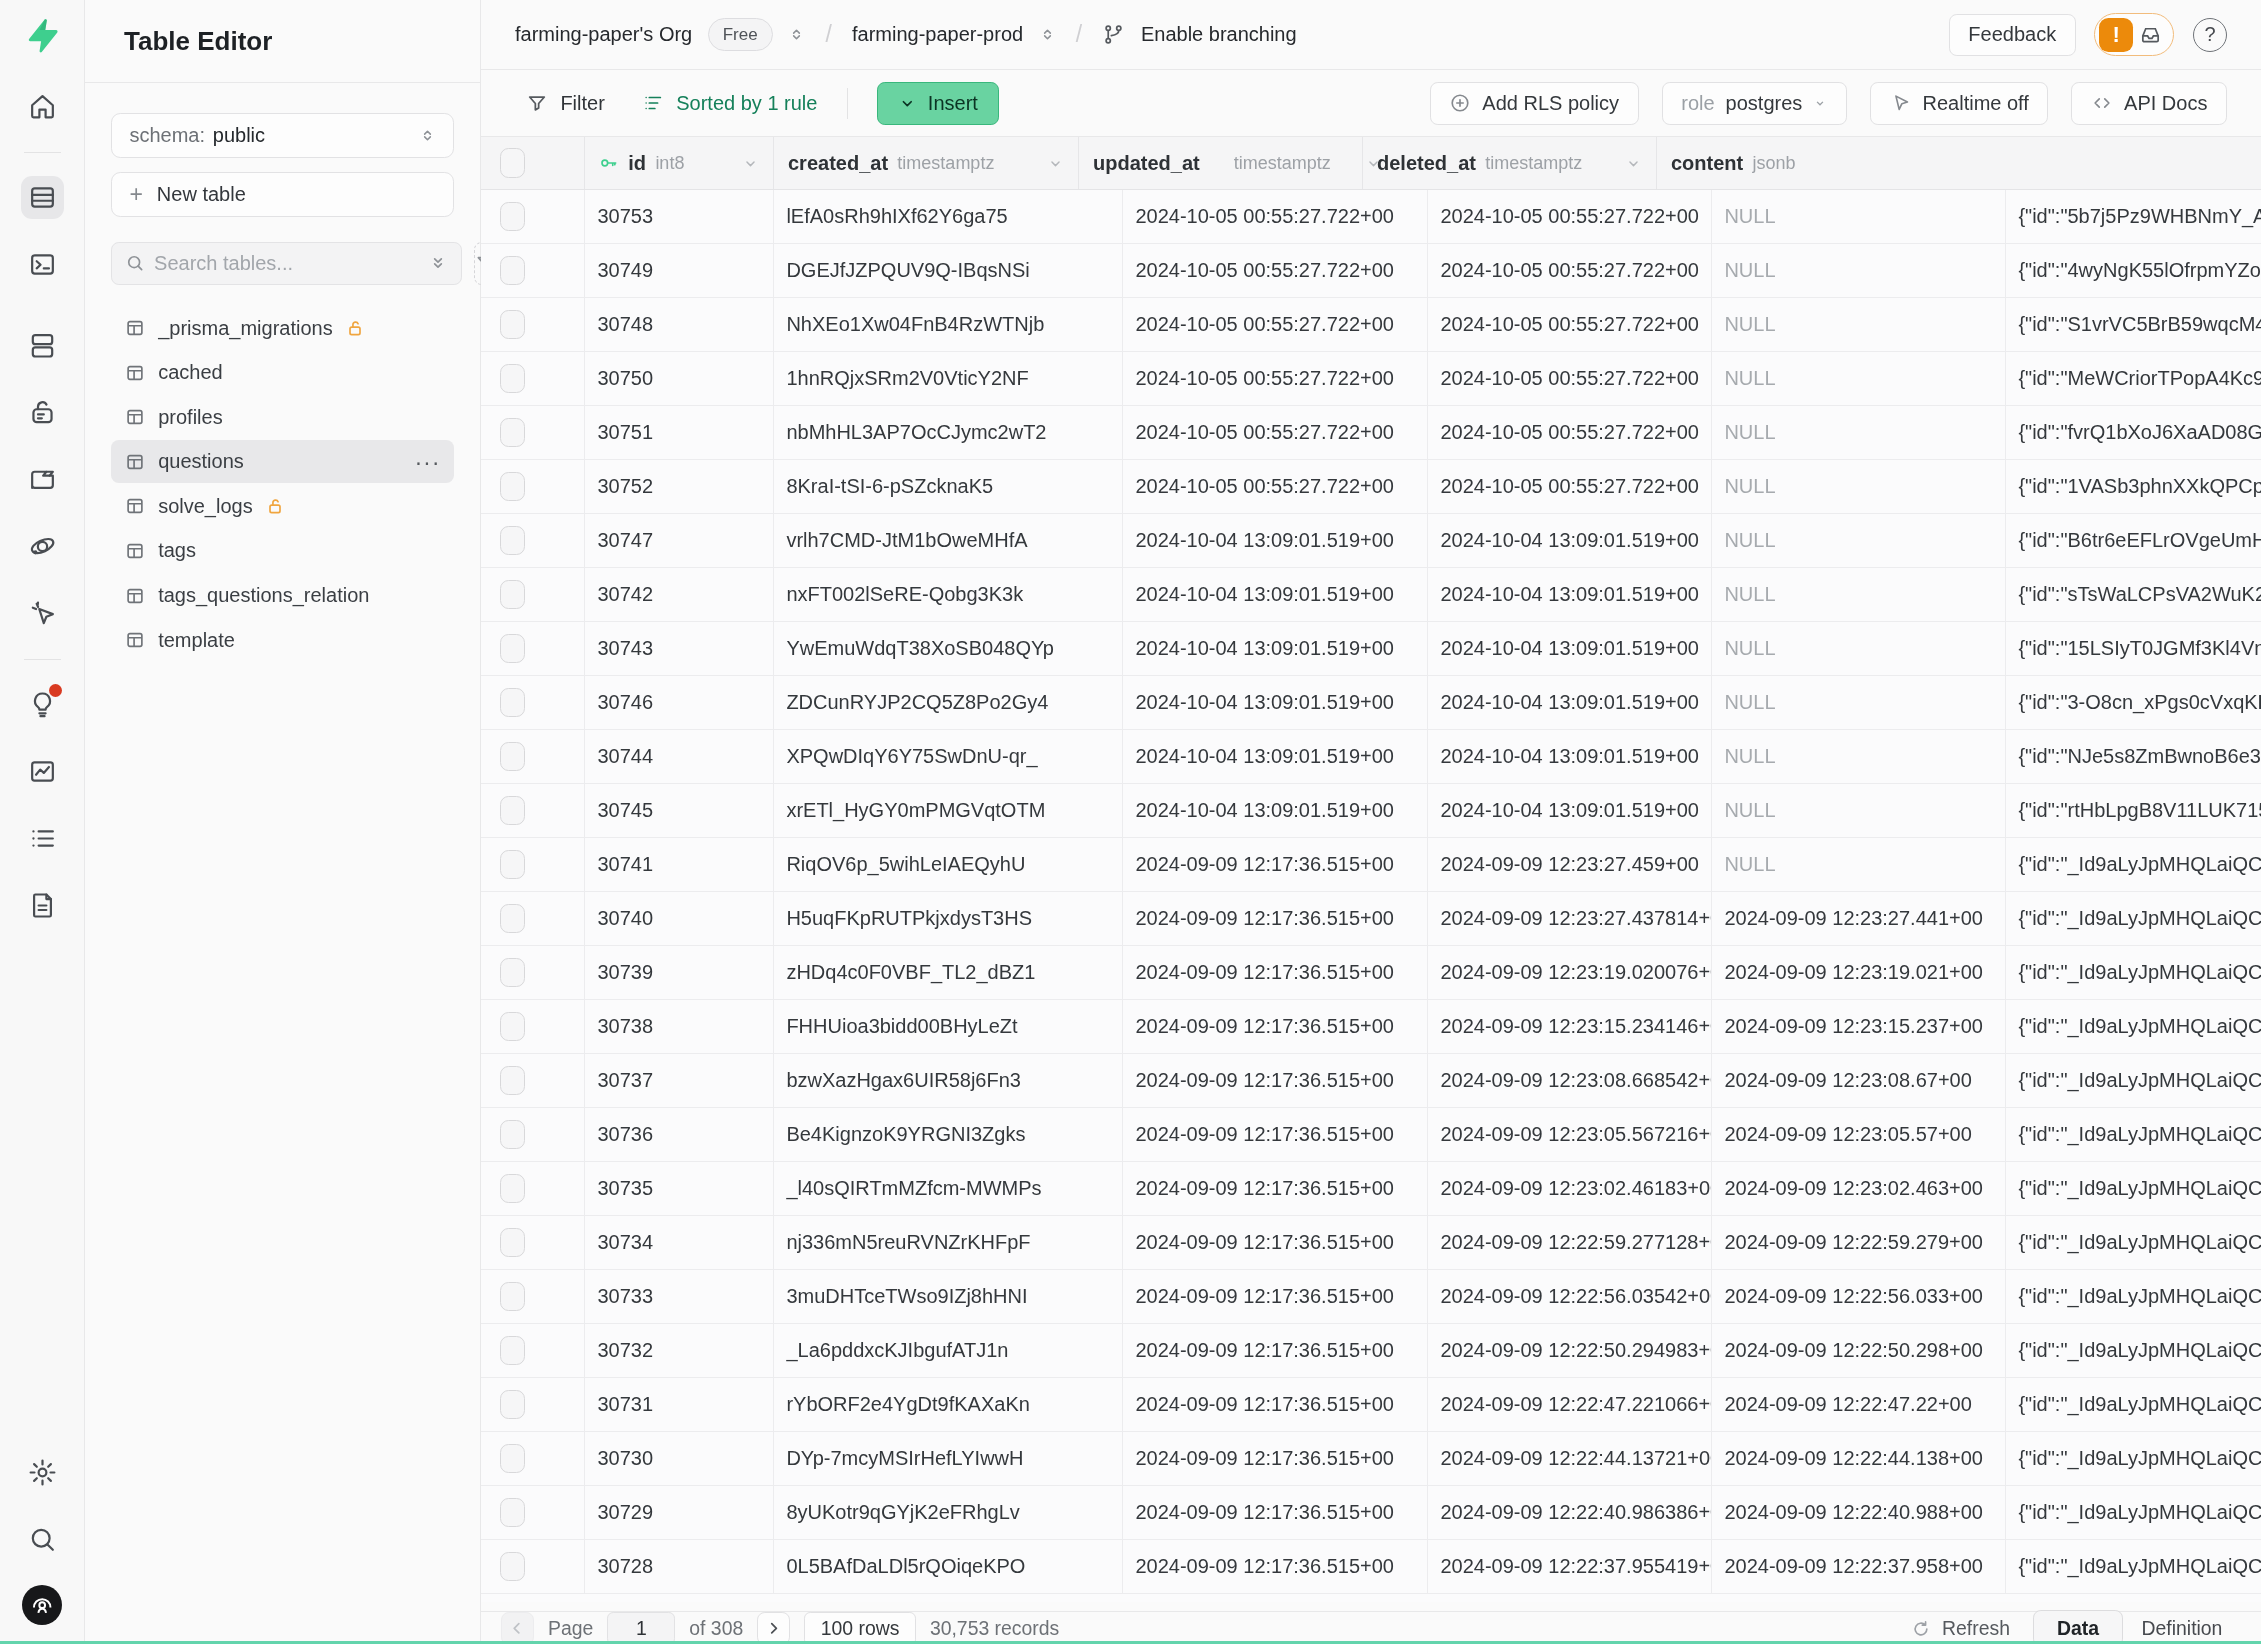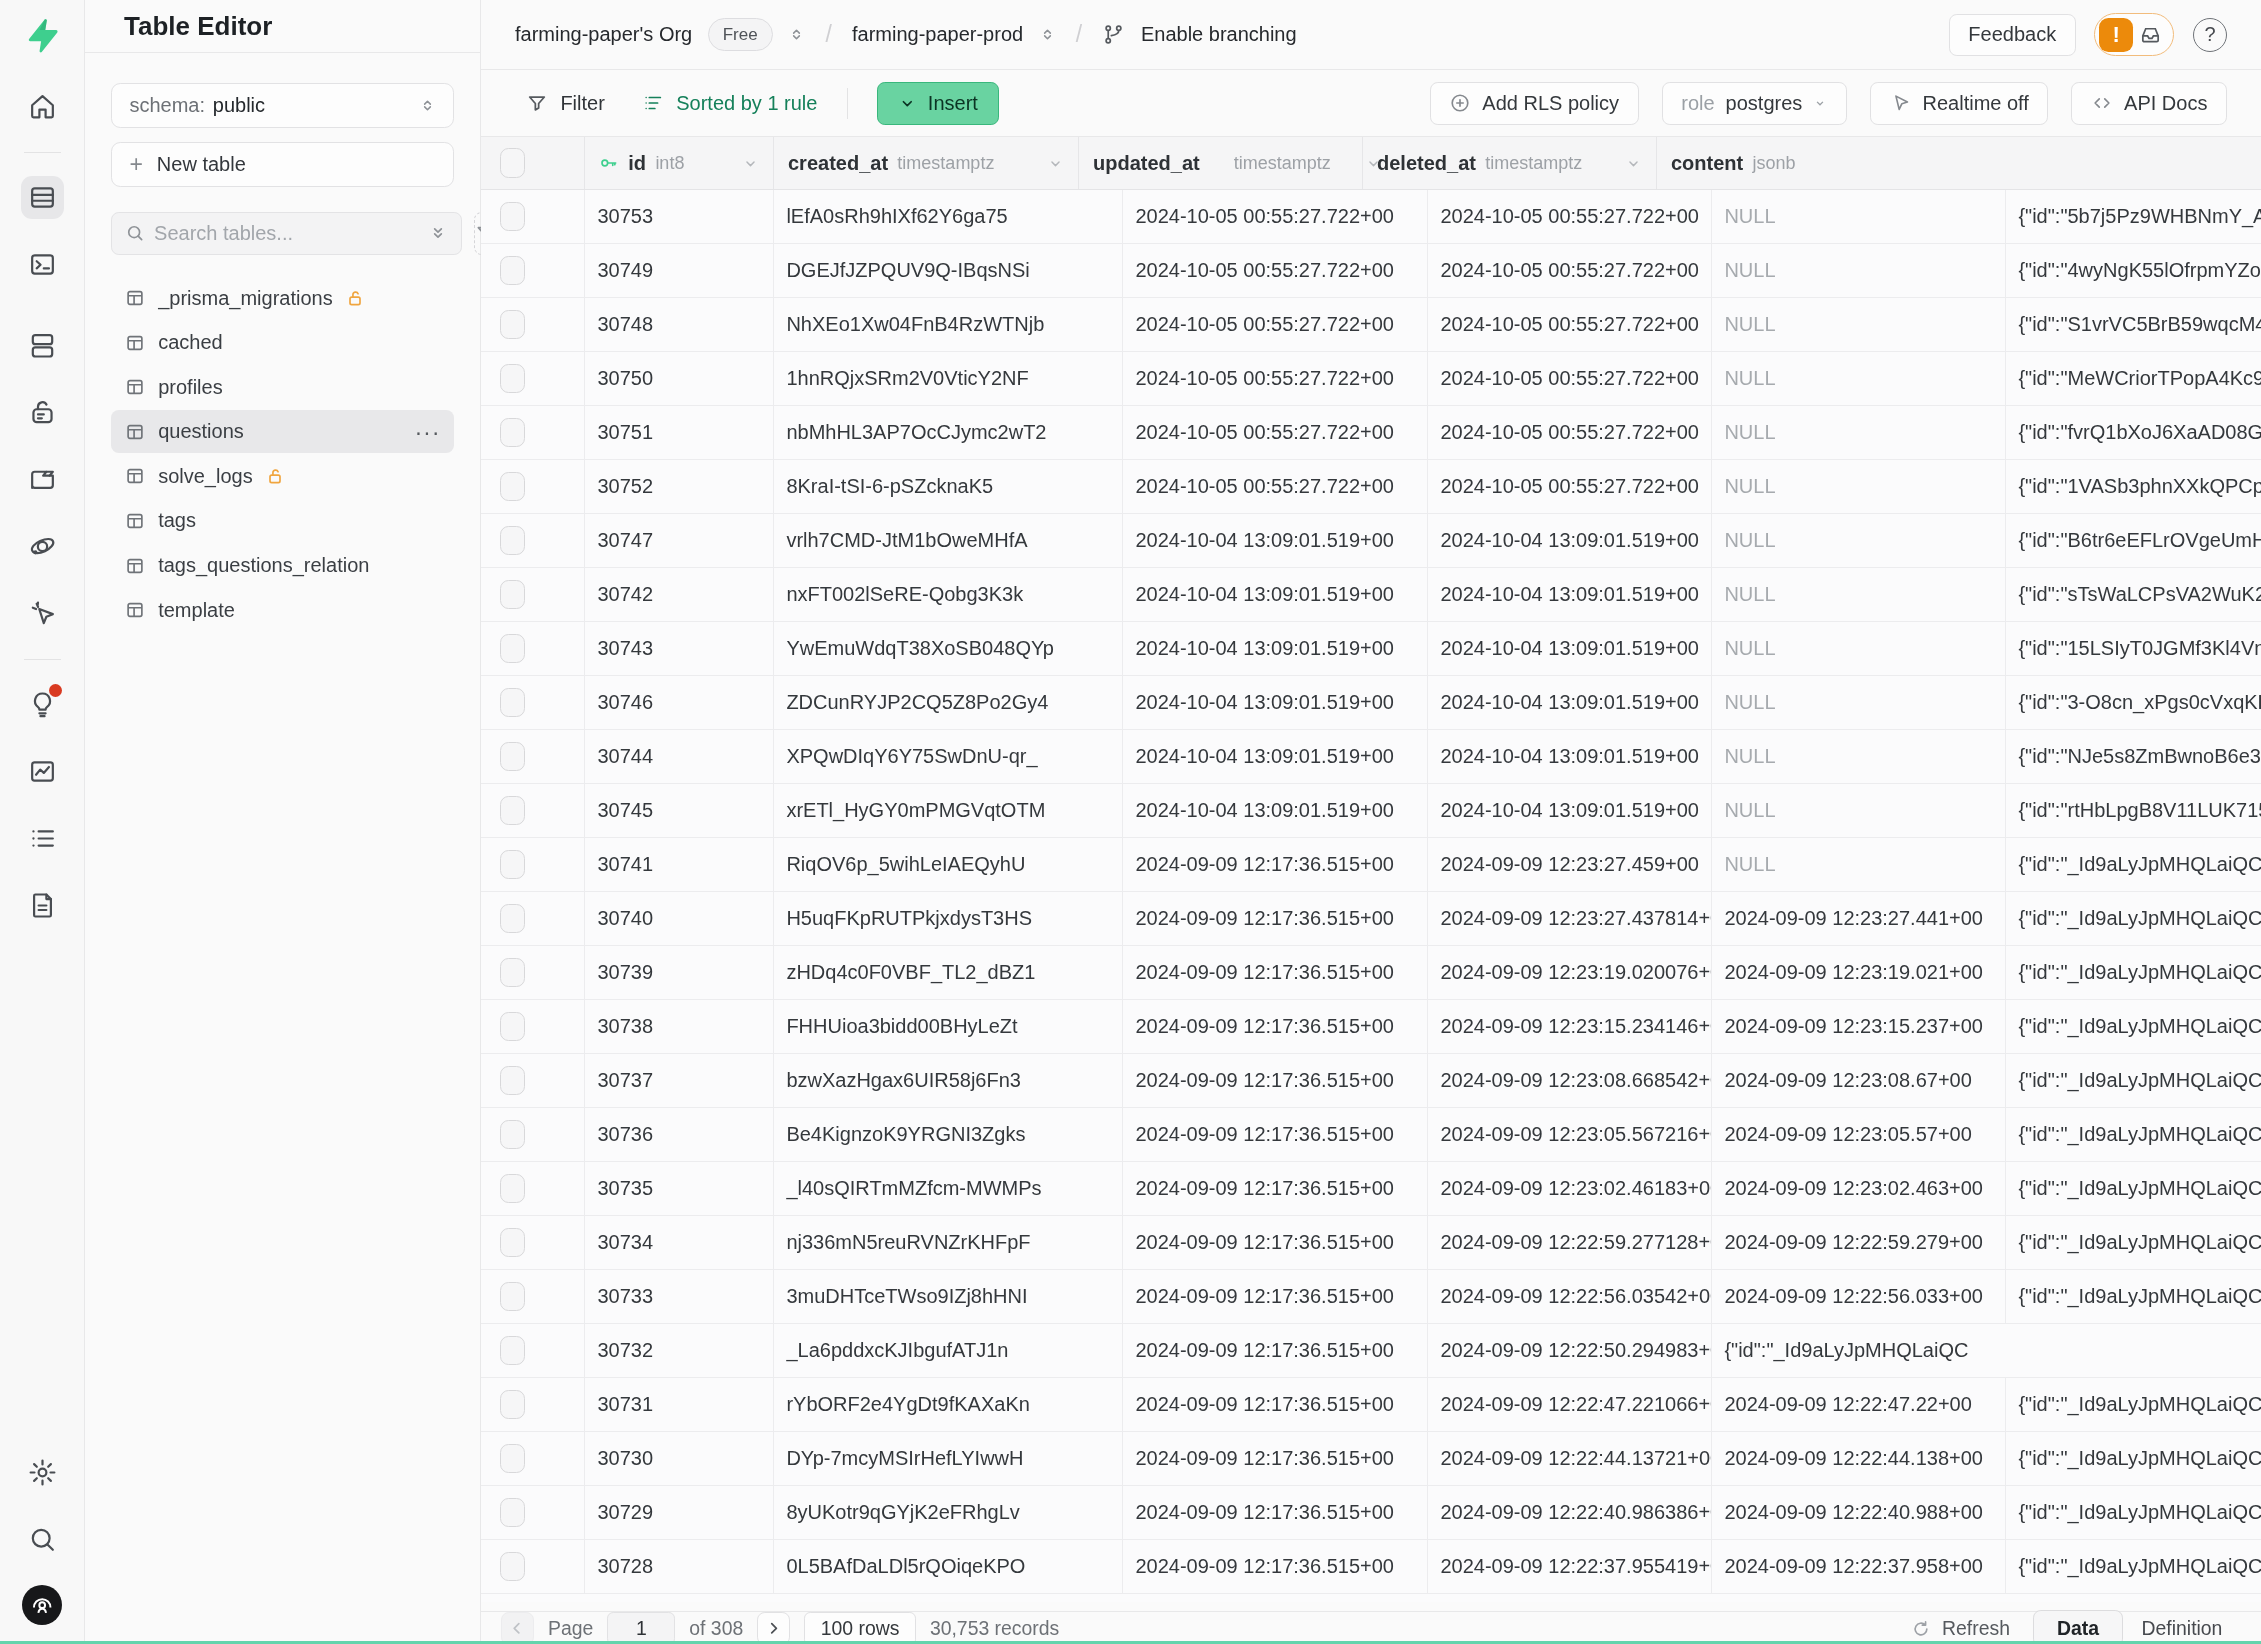--- a/index.html
+++ b/index.html
@@ -35,21 +35,21 @@
     display:flex; align-items:center; justify-content:center; flex:none;
   }
   .avatar-btn svg { width:26.4px; height:26.4px; stroke:#fff; fill:none; stroke-width:1.8; }
 
   
   .sidebar {
     position:absolute; left:85px; top:0; bottom:0; width:396px;
     background:#fafafa; border-right:0.8px solid #e8e8e9;
   }
   .sb-title {
-    height:53px; display:flex; align-items:center; padding-left:39px;
+    height:83px; display:flex; align-items:center; padding-left:39px;
     font-size:26px; font-weight:600; color:#1d2125;
     border-bottom:0.8px solid #e8e8e9;
   }
   .sb-body { padding:29.5px 26.4px 0; }
   .select-box {
     height:45px; border:0.8px solid #e2e2e4; background:#fdfdfd; border-radius:9.3px;
     display:flex; align-items:center; padding:0 17px; font-size:20px; margin-bottom:14px;
   }
   .select-box .muted { color:#6d7176; margin-right:7.8px; }
   .select-box .val { color:#24282c; }
@@ -878,20 +878,21 @@
   </div>
 
   <div class="row">
     <div class="rcheck">
       <span class="checkbox"></span>
     </div>
     <div class="dcell col0">30732</div>
     <div class="dcell col1">_La6pddxcKJIbgufATJ1n</div>
     <div class="dcell col2">2024-09-09 12:17:36.515+00</div>
     <div class="dcell col3">2024-09-09 12:22:50.294983+00</div>
+    <div class="dcell col4">2024-09-09 12:22:50.298+00</div>
     <div class="dcell col5">{"id":"_Id9aLyJpMHQLaiQC</div>
   </div>
 
   <div class="row">
     <div class="rcheck">
       <span class="checkbox"></span>
     </div>
     <div class="dcell col0">30731</div>
     <div class="dcell col1">rYbORF2e4YgDt9fKAXaKn</div>
     <div class="dcell col2">2024-09-09 12:17:36.515+00</div>

